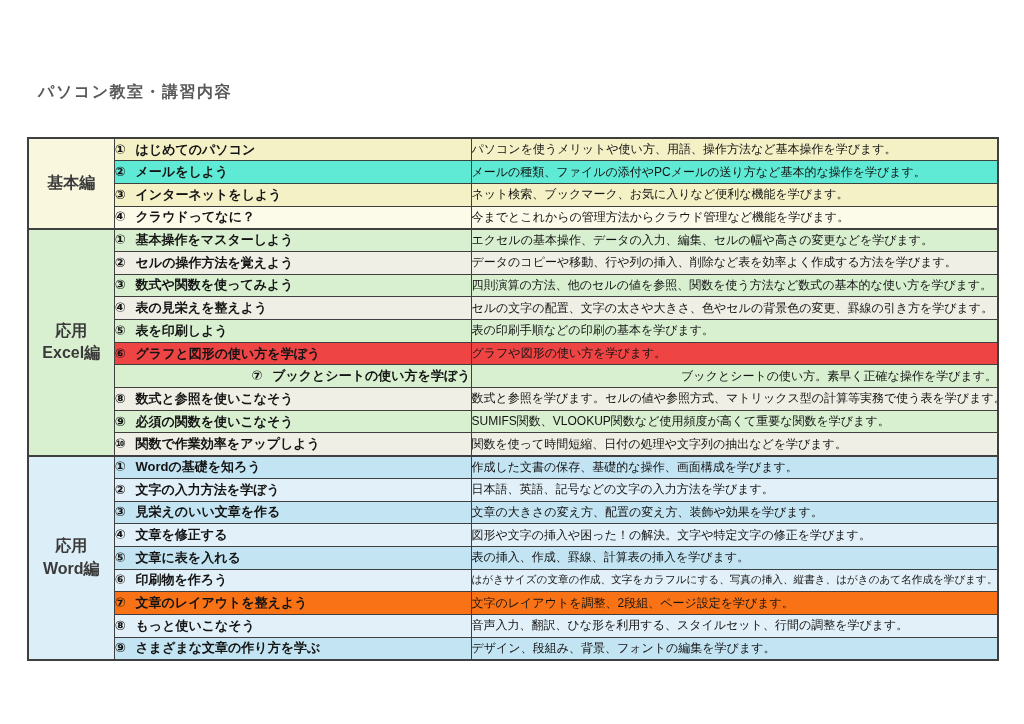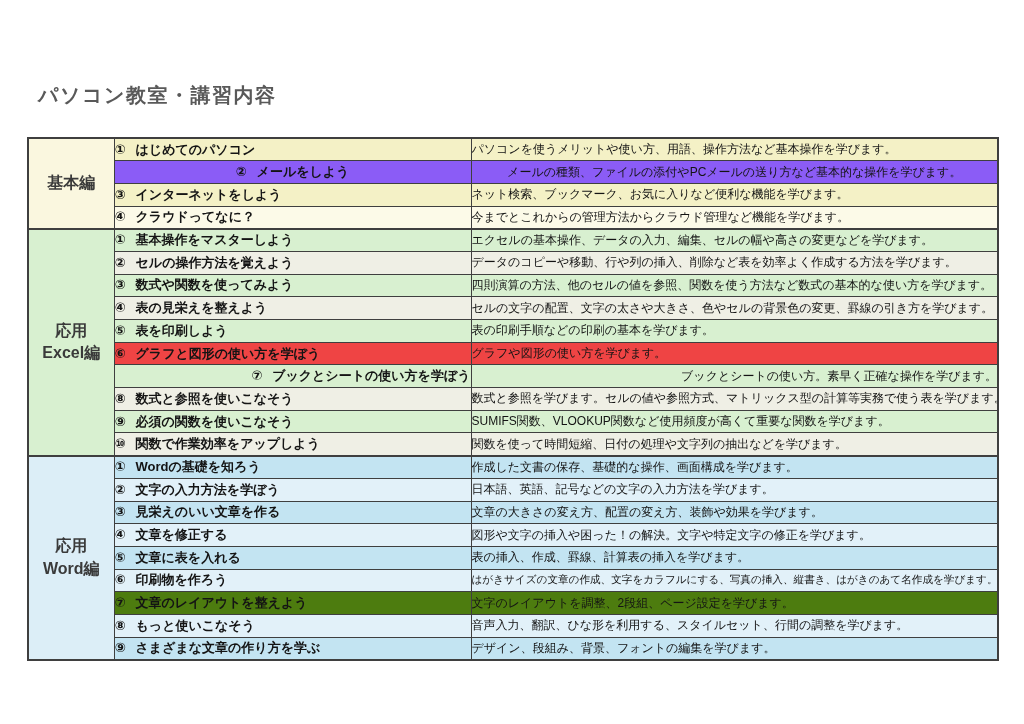--- a/index.html
+++ b/index.html
@@ -3,21 +3,21 @@
 <meta charset="utf-8">
 <style>
   html,body{margin:0;padding:0;}
   body{
     width:1024px;height:724px;position:relative;background:#ffffff;
     font-family:"Liberation Sans","DejaVu Sans",sans-serif;
     overflow:hidden;
   }
   .page-title{
     position:absolute;left:38px;top:82px;
-    font-size:20px;font-weight:bold;color:#595959;letter-spacing:1.5px;
+    font-size:16px;font-weight:bold;color:#595959;letter-spacing:1.5px;
   }
   table.course-table{
     position:absolute;left:27px;top:137px;width:970px;height:523px;
     border-collapse:collapse;table-layout:fixed;
     border:2px solid #3f3f3f;
   }
   .course-table td{
     border:1px solid #3f3f3f;
     padding:0;vertical-align:middle;
   }
@@ -49,21 +49,21 @@
     <col style="width:527px">
   </colgroup>
   <tbody>
       <tr class="section-start" style="background: rgb(244, 241, 198);">
         <td class="label-cell" rowspan="4" style="background: rgb(250, 247, 223);">
           <div>基本編</div>
         </td>
         <td class="topic-cell"><span class="topic-num">①</span><span>はじめてのパソコン</span></td>
         <td class="desc-cell">パソコンを使うメリットや使い方、用語、操作方法など基本操作を学びます。</td>
       </tr>
-      <tr style="background: #8b5cf6; text-align: center;">
+      <tr style="background: #5eead4;">
         <td class="topic-cell"><span class="topic-num">②</span><span>メールをしよう</span></td>
         <td class="desc-cell">メールの種類、ファイルの添付やPCメールの送り方など基本的な操作を学びます。</td>
       </tr>
       <tr style="background: rgb(244, 241, 198);">
         <td class="topic-cell"><span class="topic-num">③</span><span>インターネットをしよう</span></td>
         <td class="desc-cell">ネット検索、ブックマーク、お気に入りなど便利な機能を学びます。</td>
       </tr>
       <tr style="background: rgb(252, 250, 232);">
         <td class="topic-cell"><span class="topic-num">④</span><span>クラウドってなに？</span></td>
         <td class="desc-cell">今までとこれからの管理方法からクラウド管理など機能を学びます。</td>
@@ -133,21 +133,21 @@
         <td class="desc-cell">図形や文字の挿入や困った！の解決。文字や特定文字の修正を学びます。</td>
       </tr>
       <tr style="background: rgb(195, 228, 242);">
         <td class="topic-cell"><span class="topic-num">⑤</span><span>文章に表を入れる</span></td>
         <td class="desc-cell">表の挿入、作成、罫線、計算表の挿入を学びます。</td>
       </tr>
       <tr style="background: rgb(226, 241, 249);">
         <td class="topic-cell"><span class="topic-num">⑥</span><span>印刷物を作ろう</span></td>
         <td class="desc-cell shrink">はがきサイズの文章の作成、文字をカラフルにする、写真の挿入、縦書き、はがきのあて名作成を学びます。</td>
       </tr>
-      <tr style="background: #4d7c0f;">
+      <tr style="background: #f97316;">
         <td class="topic-cell"><span class="topic-num">⑦</span><span>文章のレイアウトを整えよう</span></td>
         <td class="desc-cell">文字のレイアウトを調整、2段組、ページ設定を学びます。</td>
       </tr>
       <tr style="background: rgb(226, 241, 249);">
         <td class="topic-cell"><span class="topic-num">⑧</span><span>もっと使いこなそう</span></td>
         <td class="desc-cell">音声入力、翻訳、ひな形を利用する、スタイルセット、行間の調整を学びます。</td>
       </tr>
       <tr style="background: rgb(195, 228, 242);">
         <td class="topic-cell"><span class="topic-num">⑨</span><span>さまざまな文章の作り方を学ぶ</span></td>
         <td class="desc-cell">デザイン、段組み、背景、フォントの編集を学びます。</td>

